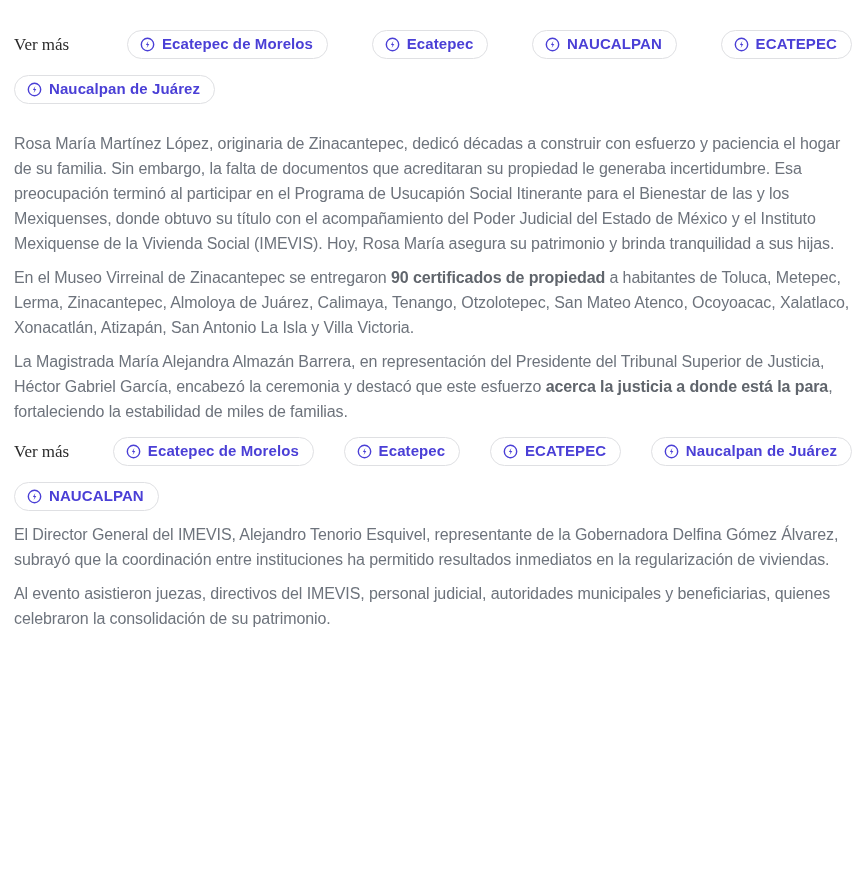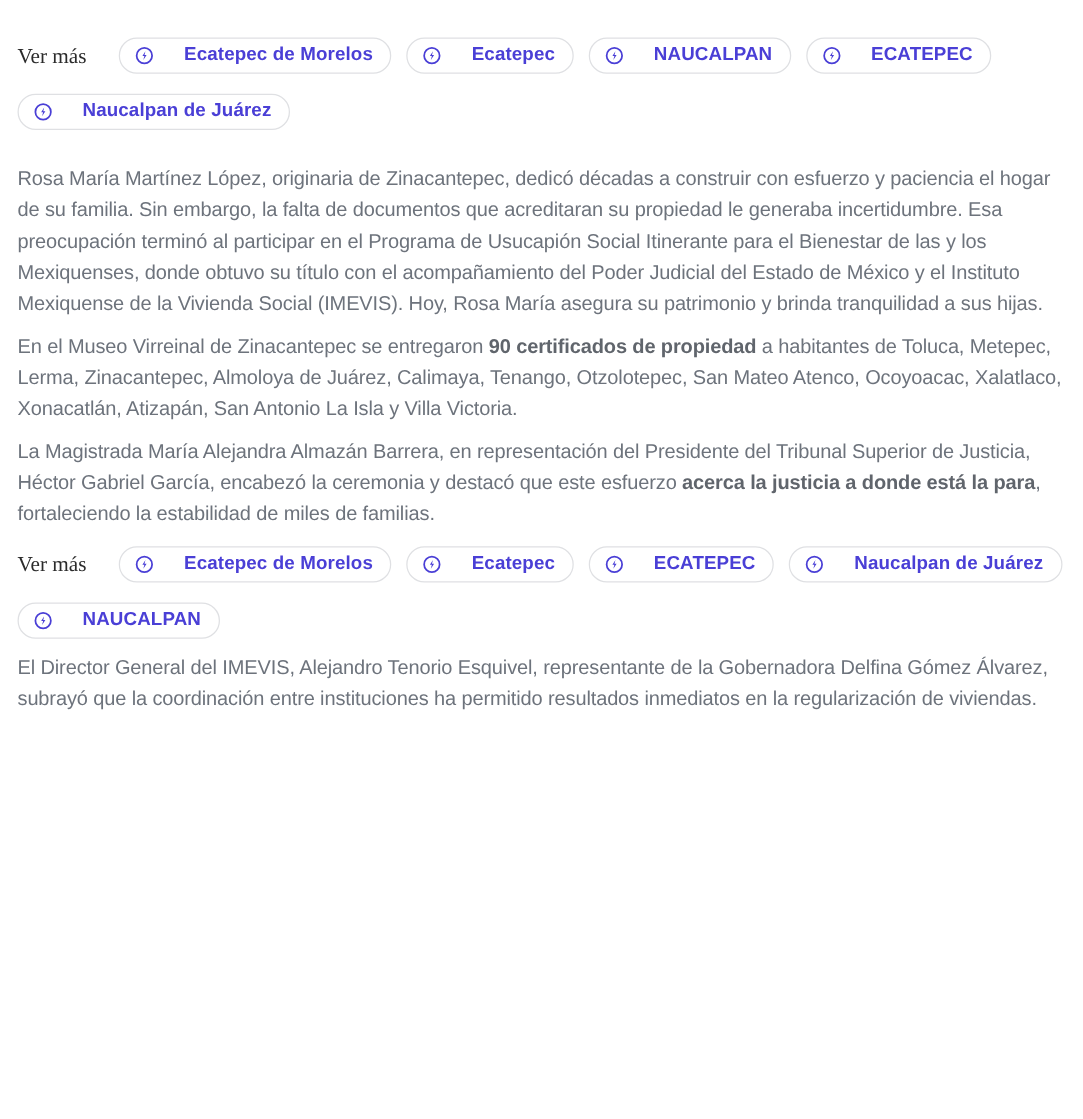--- a/index.html
+++ b/index.html
@@ -21,33 +21,33 @@
   .article-subtitle{
     margin:23px 0 0 0;
     font-size:16px;
     font-weight:700;
     color:#5d6166;
     line-height:27px;
     letter-spacing:.1px;
   }
 
   .tags-block{
-    display:flex;flex-wrap:wrap;justify-content:flex-start;align-items:center;
+    display:flex;flex-wrap:wrap;justify-content:space-between;align-items:center;
     column-gap:12px;row-gap:8px;
     margin:16px 0 0 0;
   }
   .tags-block.second{margin:13px 0 11px 0;}
   .ver-mas{
     font-family:"Liberation Serif", serif;
     font-size:17px;color:#2b2b2b;
     margin-right:14px;
     cursor:pointer;
   }
   .pill{
-    display:inline-flex;align-items:center;gap:24px;
+    display:inline-flex;align-items:center;gap:7px;
     border:1px solid #dfe0e3;border-radius:999px;
     padding:3px 14px 4px 12px;
     background:#fff;
     color:#4a3fd6;
     font-size:15px;font-weight:700;line-height:20px;
     letter-spacing:.1px;
     cursor:pointer;
     white-space:nowrap;
   }
   .pill svg{flex:none;display:block;}
@@ -160,15 +160,16 @@
             <circle cx="8" cy="8" r="6.6" fill="none" stroke="currentColor" stroke-width="1.5"></circle>
             <path d="M8.9 4.2 L6.3 8.4 H8.0 L7.1 11.8 L9.9 7.4 H8.1 Z" fill="currentColor"></path>
           </svg>
         <span>NAUCALPAN</span>
       </span>
     </div>
 
     <p>El Director General del IMEVIS, Alejandro Tenorio Esquivel, representante de la Gobernadora Delfina Gómez Álvarez, subrayó que la coordinación entre instituciones ha permitido resultados inmediatos en la regularización de viviendas.</p>
 
 
+    <p>Al evento asistieron juezas, directivos del IMEVIS, personal judicial, autoridades municipales y beneficiarias, quienes celebraron la consolidación de su patrimonio.</p>
 
   </div>
 </div>
 
 </body></html>

